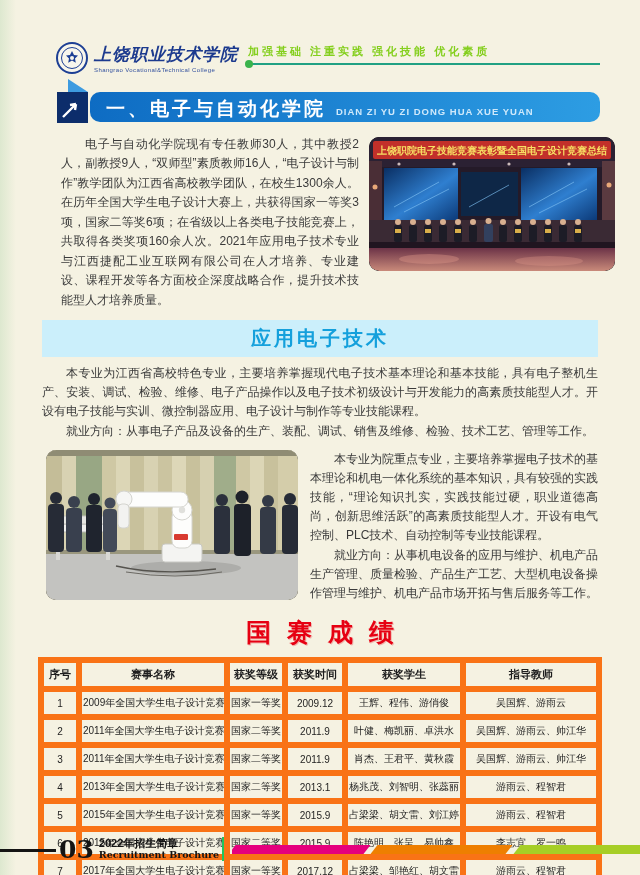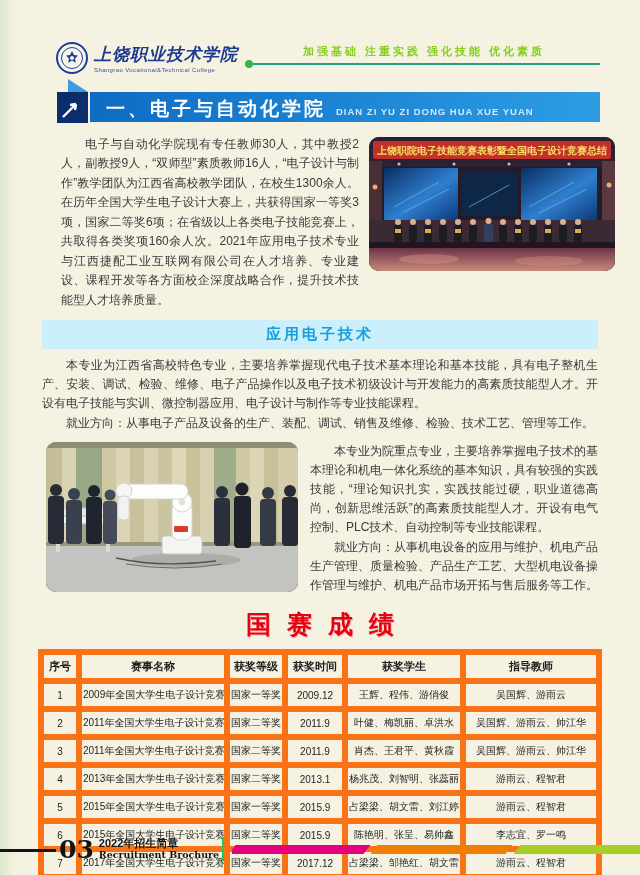--- a/index.html
+++ b/index.html
@@ -18,47 +18,47 @@
   .hdr { display:flex; align-items:flex-start; padding:42px 40px 0 56px; }
   .logo-block { display:flex; align-items:center; flex-shrink:0; }
   .emblem { width:32px; height:32px; margin-right:6px; }
   .logo-text .cn {
     color:#1c3a8e; font-size:17px; font-weight:bold; font-style:italic;
     letter-spacing:1px; font-family:"DejaVu Serif", serif; white-space:nowrap;
   }
   .logo-text .en { color:#32509e; font-size:6px; letter-spacing:.4px; margin-top:1px; }
   .hdr-right { flex:1; margin-left:10px; padding-top:2px; }
   .slogan {
-    text-align:center; color:#84cf1d; font-weight:bold; font-size:11px;
+    text-align:left; color:#84cf1d; font-weight:bold; font-size:11px;
     letter-spacing:3px; margin-bottom:4px; white-space:nowrap;
   }
   .hdr-line { position:relative; height:2px; background:#21a183; }
   .hdr-dot { position:absolute; left:-3px; top:-3px; width:8px; height:8px; border-radius:50%; background:#3ab34c; }
   
   .banner-row { position:relative; margin:18px 40px 0 56px; height:30px; }
   .fold-icon { position:absolute; left:-2px; top:-14px; width:42px; height:46px; }
   .banner {
     margin-left:34px; height:30px; display:flex; align-items:baseline;
     background:linear-gradient(90deg,#0e6cc3,#2d9de3);
-    color:#fff; padding:4px 0 0 16px;
+    color:#fff; padding:4px 0 0 16px;border-radius:10px;
   }
   .banner-title { font-size:19px; font-weight:bold; letter-spacing:3px; line-height:26px; }
   .banner-pinyin { font-size:9.5px; font-weight:bold; color:#cfe9fb; margin-left:10px; letter-spacing:1px; }
   
   .intro { display:flex; margin:13px 40px 0 61px; gap:10px; }
   .intro-text {
     width:298px; font-size:12px; line-height:1.62; text-align:justify;
     text-indent:2em; color:#3a3a3a; flex-shrink:0;
   }
   .photo { border-radius:10px; overflow:hidden; flex-shrink:0; background:#222; }
   .photo-ceremony { width:246px; height:134px; margin-top:2px; }
   
   .sec-head {
     margin:10px 42px 0; background:#cbeffb; color:#14a0dc; text-align:center;
-    font-weight:bold; font-size:15px; letter-spacing:3px; padding:5px 0;
+    font-weight:bold; font-size:20px; letter-spacing:3px; padding:5px 0;
   }
   .sec-body { margin:7px 42px 0; font-size:12px; line-height:1.6; text-align:justify; color:#3a3a3a; }
   .sec-body p { text-indent:2em; }
   .mech-body { display:flex; gap:12px; margin:9px 42px 0 46px; }
   .photo-robot { width:252px; height:150px; }
   .mech-text { flex:1; font-size:12px; line-height:1.6; text-align:justify; color:#3a3a3a; }
   .mech-text p { text-indent:2em; }
   
   .results-title {
     margin:13px 0 8px; text-align:center; color:#e60012; font-weight:bold;

